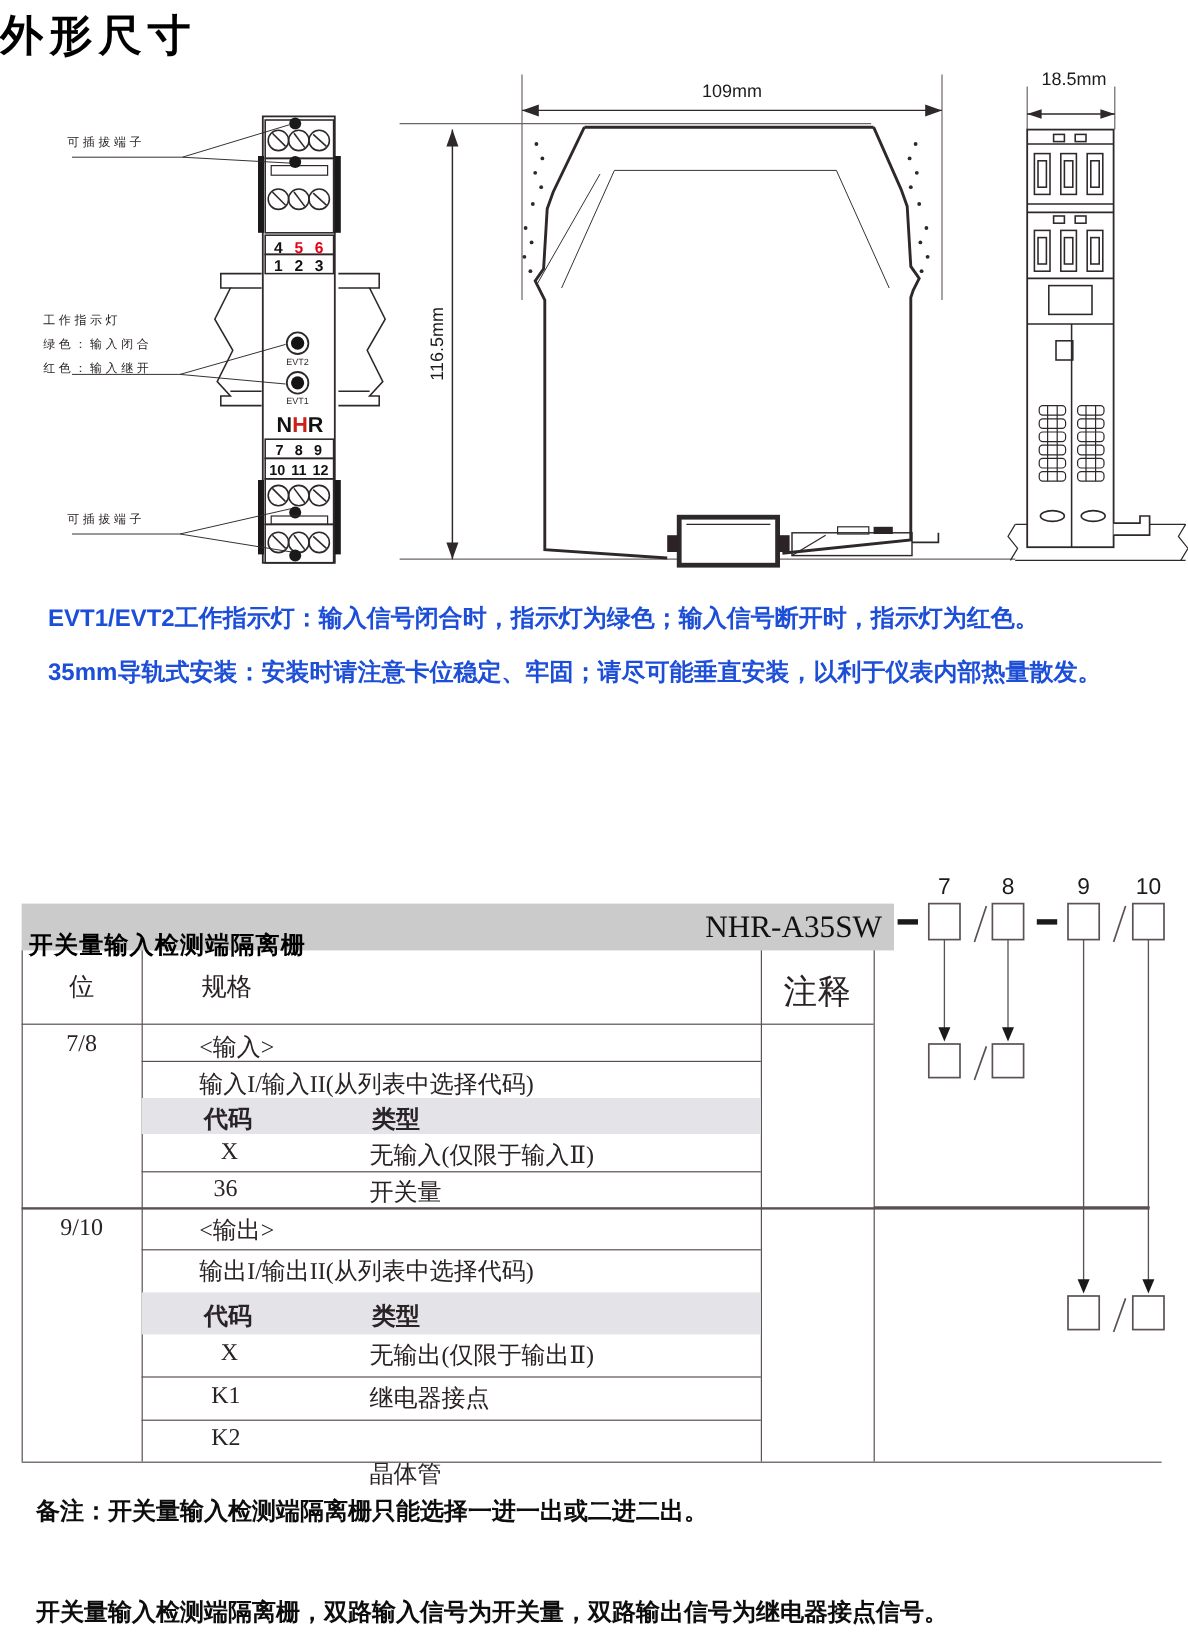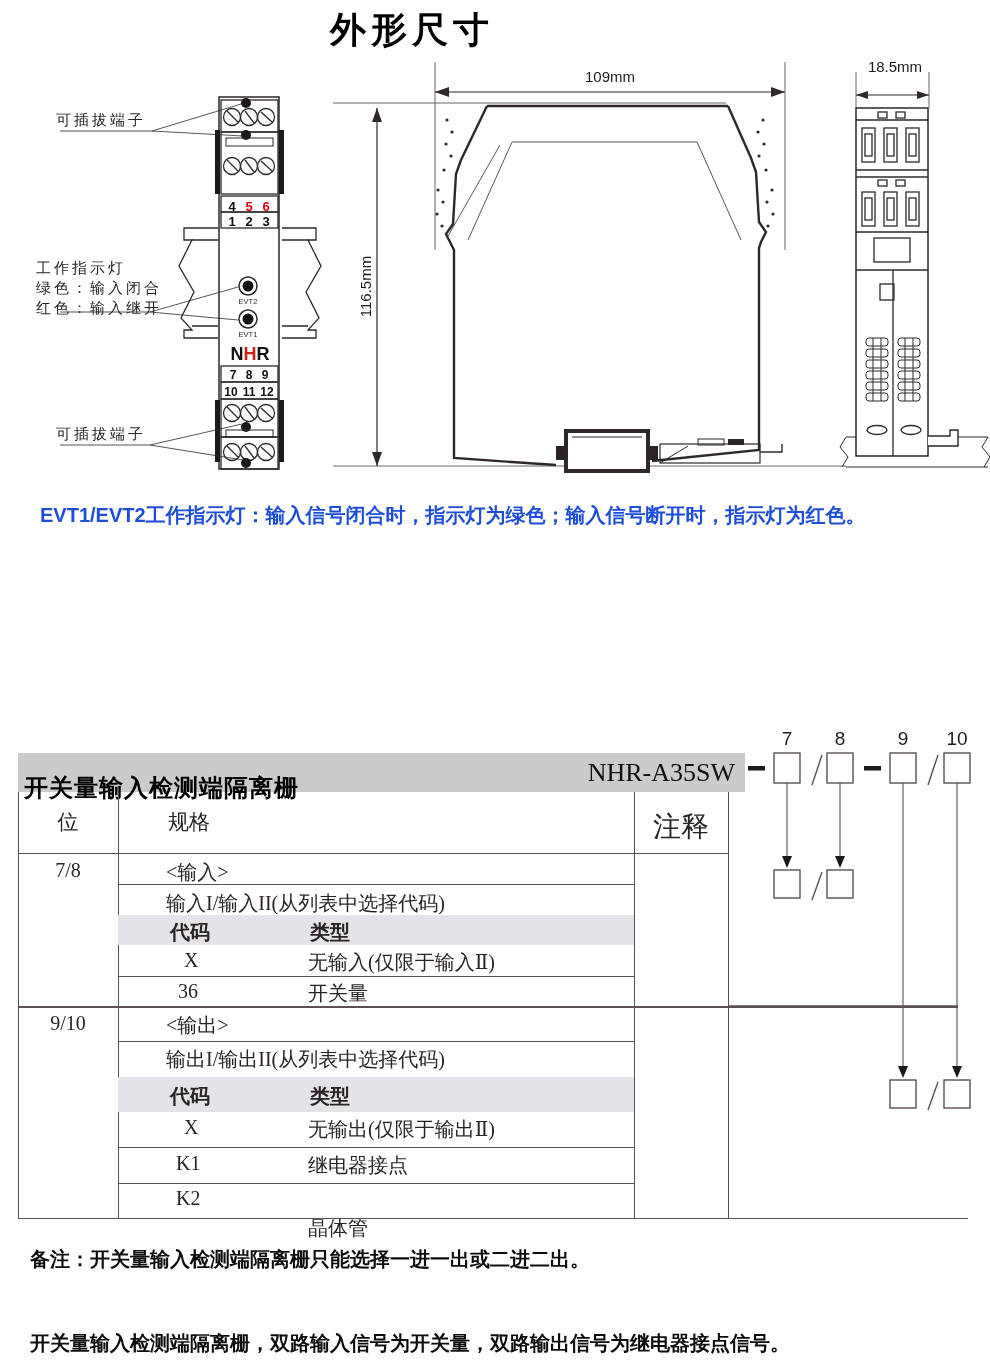--- a/index.html
+++ b/index.html
@@ -4,29 +4,29 @@
 <style>
   html,body{margin:0;padding:0;background:#ffffff;}
   .page{position:relative;width:990px;height:1361px;background:#fff;overflow:hidden;
         font-family:"Liberation Sans","DejaVu Sans",sans-serif;color:#111;}
   .abs{position:absolute;}
   .hl,.vl{position:absolute;background:#5a5055;}
   .sans-b{font-family:"Liberation Sans","DejaVu Sans",sans-serif;font-weight:bold;}
   .ts{font-family:"Liberation Serif","DejaVu Serif",serif;font-size:20px;color:#2a2326;white-space:nowrap;}
   .ts-b{font-family:"Liberation Serif","DejaVu Serif",serif;font-weight:bold;}
   .center{text-align:center;}
-  .main-title{top:6px;left:0;width:824px;text-align:center;font-size:36px;letter-spacing:5px;color:#000;}
+  .main-title{top:6px;left:0;width:824px;text-align:left;font-size:36px;letter-spacing:5px;color:#000;}
   .dim-label{font-size:15px;color:#1c1c1c;white-space:nowrap;}
-  .draw-label{font-size:15px;letter-spacing:3px;color:#2a2326;line-height:20px;white-space:nowrap;}
+  .draw-label{font-size:10px;letter-spacing:3px;color:#2a2326;line-height:20px;white-space:nowrap;}
   .para{left:40px;width:930px;font-size:20px;color:#1d4ed8;white-space:nowrap;}
   .banner{top:600px;left:8px;width:974px;height:108px;background:#d2d2d2;text-align:center;}
   .banner-title{margin-top:10px;font-size:52px;font-weight:bold;letter-spacing:6px;color:#151515;line-height:58px;}
   .banner-sub{font-size:20px;color:#3a3a3a;line-height:24px;}
   .selbar{top:753px;left:18px;width:727px;height:39px;background:#cbcbcb;display:flex;align-items:center;justify-content:space-between;}
-  .selbar .pname{font-size:24px;letter-spacing:1px;color:#000;padding-left:6px;margin-top:30px;}
+  .selbar .pname{font-size:20px;letter-spacing:1px;color:#000;padding-left:6px;margin-top:30px;}
   .selbar .model{font-size:26px;color:#111;padding-right:10px;font-weight:normal;}
   .graybar{position:absolute;left:118px;width:516px;background:#e3e3e8;}
   .foot{left:30px;width:950px;font-size:20px;color:#0d0d0d;white-space:nowrap;}
   svg text{font-family:"Liberation Sans","DejaVu Sans",sans-serif;}
 </style>
 </head>
 <body>
 
 <div class="page">
 
@@ -271,20 +271,21 @@
 
   <div class="abs draw-label" style="left:56px;top:110px">可插拔端子</div>
   <div class="abs draw-label" style="left:36px;top:258px">
     <div>工作指示灯</div>
     <div>绿色：输入闭合</div>
     <div>红色：输入继开</div>
   </div>
   <div class="abs draw-label" style="left:56px;top:424px">可插拔端子</div>
 
   <div class="abs para sans-b" style="top:502px">EVT1/EVT2工作指示灯：输入信号闭合时，指示灯为绿色；输入信号断开时，指示灯为红色。</div>
+  <div class="abs para sans-b" style="top:547px">35mm导轨式安装：安装时请注意卡位稳定、牢固；请尽可能垂直安装，以利于仪表内部热量散发。</div>
 
 
   <div class="abs selbar">
     <span class="ts-b pname">开关量输入检测端隔离栅</span>
     <span class="ts model">NHR-A35SW</span>
   </div>
 
   <div class="vl" style="left:18px;top:792px;width:1px;height:426px"></div>
   <div class="vl" style="left:118px;top:792px;width:1px;height:426px"></div>
   <div class="vl" style="left:634px;top:792px;width:1px;height:426px"></div>

